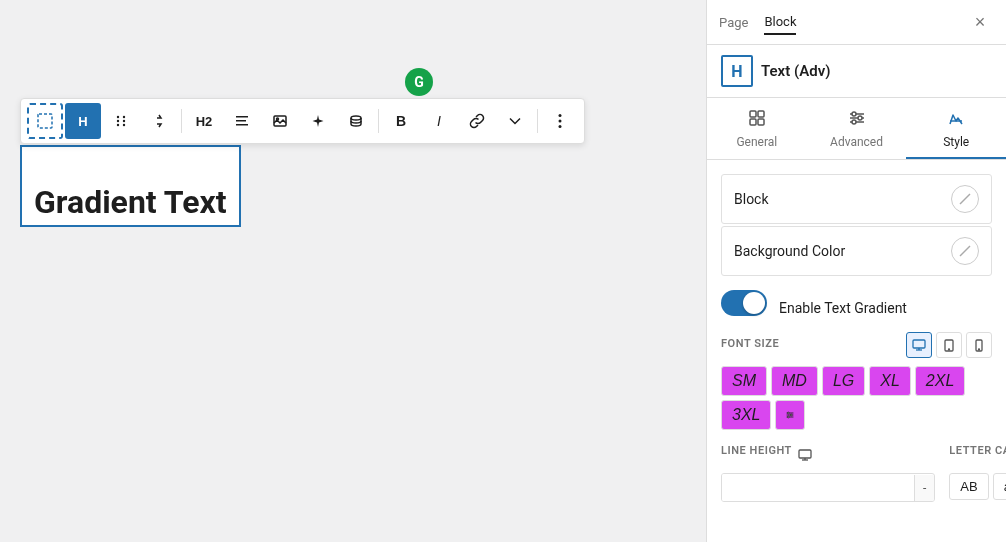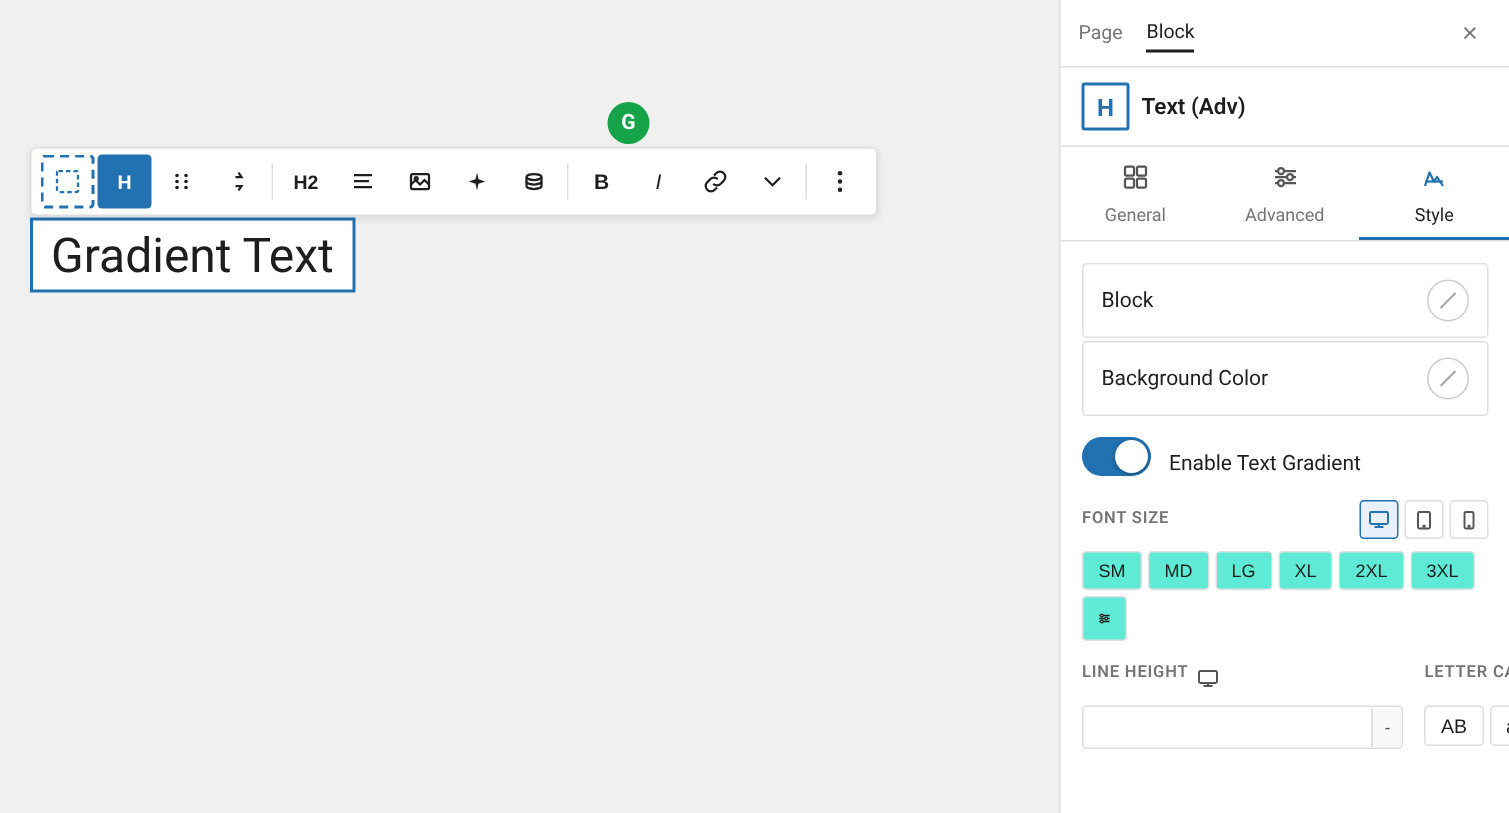--- a/index.html
+++ b/index.html
@@ -96,23 +96,24 @@
       right: 20px;
     }
     .block-selected {
       border: 2px solid #2271b1;
       padding: 4px 12px;
       background: white;
       display: inline-block;
     }
     .gradient-text {
       font-size: 32px;
-      font-weight: 400;
+      font-weight: 700;
       color: #1e1e1e;
       white-space: nowrap;
+      margin-top: 32px;
     }
 
     
     .right-panel {
       width: 300px;
       background: white;
       border-left: 1px solid #ddd;
       display: flex;
       flex-direction: column;
       height: 542px;
@@ -302,24 +303,25 @@
     .size-buttons {
       display: flex;
       gap: 4px;
       flex-wrap: wrap;
       margin-bottom: 14px;
     }
     .size-btn {
       padding: 5px 10px;
       border: 1px solid #ddd;
       border-radius: 3px;
-      background: #5eead4;
-      font-size: 12px;
-      cursor: pointer;
-      color: #1e1e1e;
+      background: #d946ef;
+      font-size: 16px;
+      cursor: pointer;
+      color: #1e1e1e;
+      font-style: italic;
     }
     .size-btn-custom {
       width: 30px;
       height: 30px;
       display: flex;
       align-items: center;
       justify-content: center;
     }
 
     

